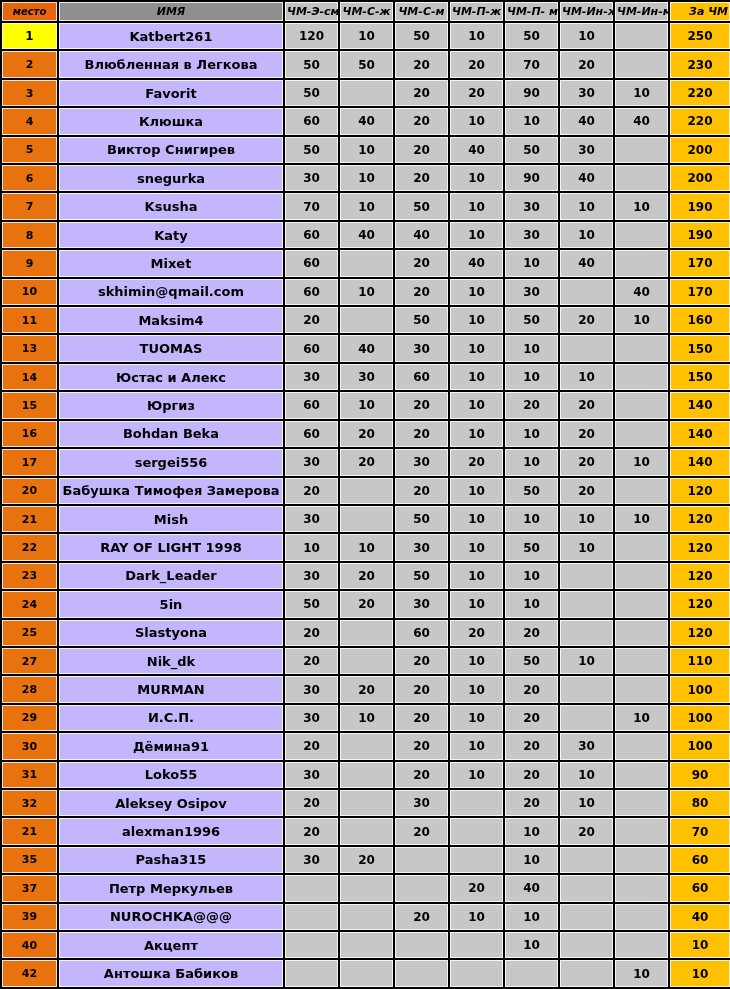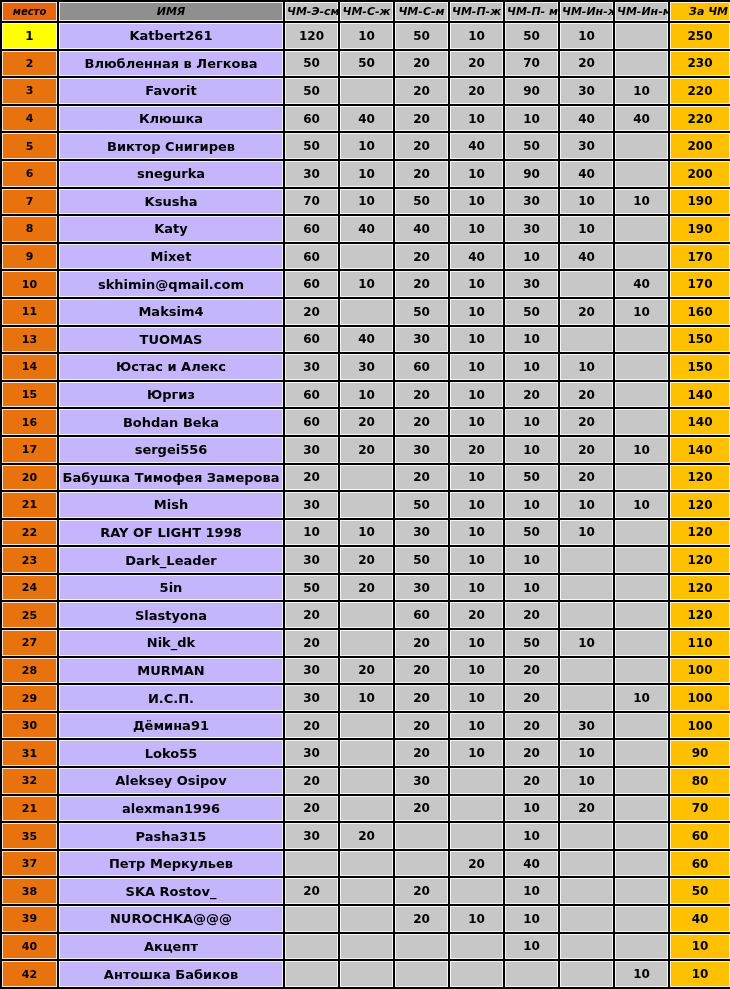--- a/index.html
+++ b/index.html
@@ -428,32 +428,20 @@
         <td class="val"></td>
         <td class="val"></td>
         <td class="val"></td>
         <td class="val">20</td>
         <td class="val">40</td>
         <td class="val"></td>
         <td class="val"></td>
         <td class="total">60</td>
       </tr>
       <tr>
-        <td class="place">38</td>
-        <td class="name">SKA Rostov_</td>
-        <td class="val">20</td>
-        <td class="val"></td>
-        <td class="val">20</td>
-        <td class="val"></td>
-        <td class="val">10</td>
-        <td class="val"></td>
-        <td class="val"></td>
-        <td class="total">50</td>
-      </tr>
-      <tr>
         <td class="place">39</td>
         <td class="name">NUROCHKA@@@</td>
         <td class="val"></td>
         <td class="val"></td>
         <td class="val">20</td>
         <td class="val">10</td>
         <td class="val">10</td>
         <td class="val"></td>
         <td class="val"></td>
         <td class="total">40</td>

